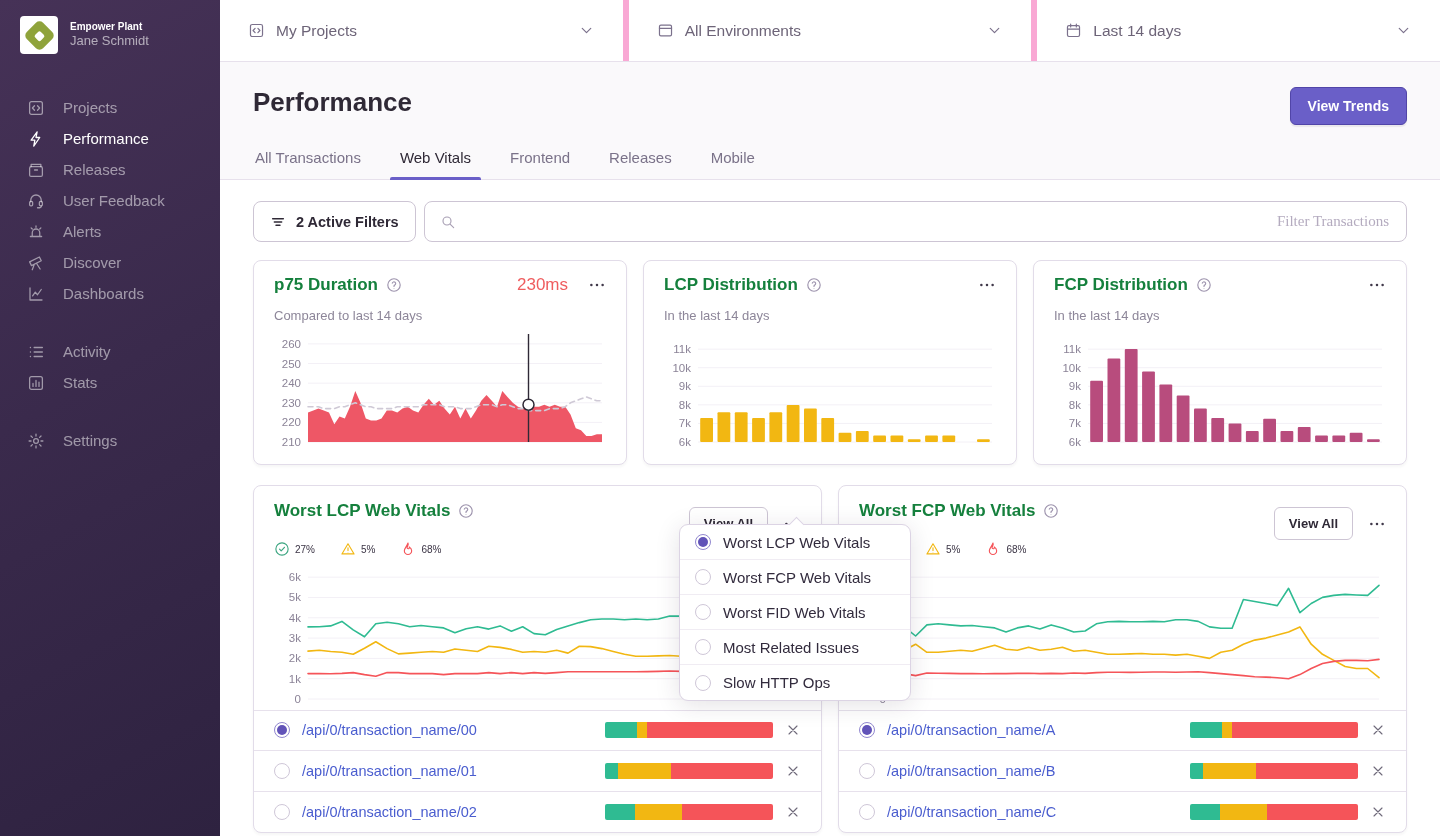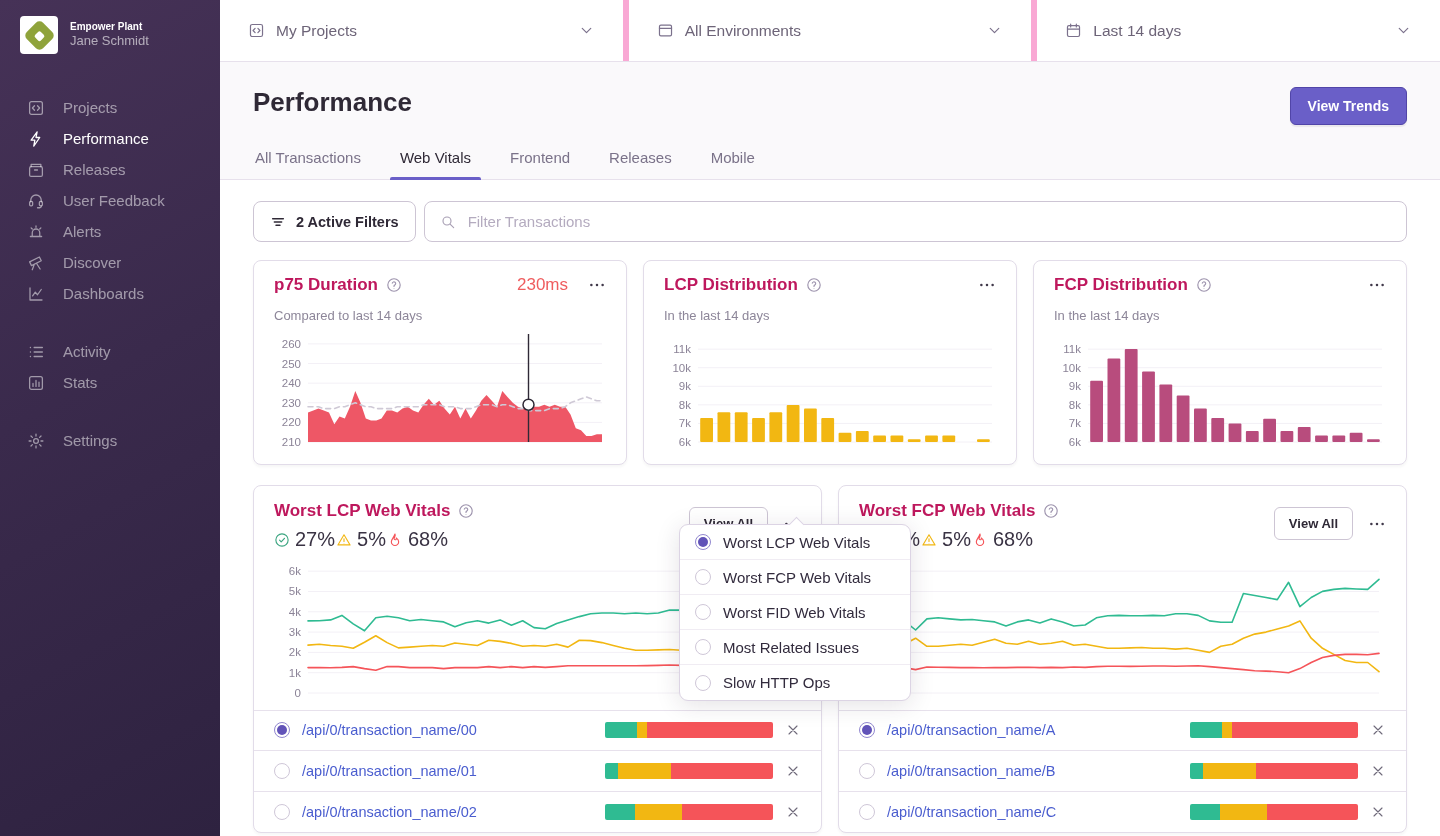--- a/index.html
+++ b/index.html
@@ -46,41 +46,41 @@
   .tab.active { color:#2f2936;text-align:center; }
   .tab.active::after { content:""; position:absolute; left:-8px; right:-8px; bottom:-1px; height:3px; background:#6a5fc8; border-radius:2px 2px 0 0; }
 
   
   .content { flex:1; background:#fff; padding:21px 33px; position:relative; }
   .filter-row { display:flex; gap:8px; height:41px; margin-bottom:18px; }
   .filter-btn { display:flex; align-items:center; gap:10px; padding:0 16px; border:1px solid #cdc5d4; border-radius:8px; background:#fff; font-weight:700; font-size:14.5px; color:#2f2936; font-family:inherit; cursor:pointer;justify-content:center; }
   .filter-btn .icon { width:16px; height:16px; color:#2f2936; }
   .search-box { flex:1; display:flex; align-items:center; gap:10px; padding:0 15px; border:1px solid #cdc5d4; border-radius:8px; background:#fff; }
   .search-box .icon { width:16px; height:16px; color:#a89fb4; }
-  .search-box input { border:none; outline:none; flex:1; font-size:15px; font-family:Liberation Sans, sans-serif; color:#0369a1; background:transparent; }
+  .search-box input { border:none; outline:none; flex:1; font-size:15px; font-family:Liberation Serif, serif; color:#0369a1; background:transparent;text-align:right; }
   .search-box input::placeholder { color:#b4abbf; }
 
   .cards-row1 { display:grid; grid-template-columns:repeat(3,1fr); gap:16px; margin-bottom:20px; }
   .cards-row2 { display:grid; grid-template-columns:repeat(2,1fr); gap:16px; }
   .card { background:#fff; border:1px solid #e2dce9; border-radius:8px; box-shadow:0 2px 3px rgba(47,41,54,.045); }
   .card-sm { height:205px; padding:14px 20px 10px; }
   .card-lg { height:348px; display:flex; flex-direction:column; overflow:hidden; }
 
   .card-head { display:flex; align-items:center; gap:8px; }
-  .card-title { font-size:17px; font-weight:600; color:#be185d; }
+  .card-title { font-size:17px; font-weight:600; color:#15803d; }
   .help-icon { width:16px; height:16px; color:#9d93ad; }
   .spacer { flex:1; }
   .metric-value { color:#ef5d5f; font-size:17px; font-weight:500; margin-right:12px; }
   .dots-btn { width:18px; height:18px; color:#40394a; background:none; border:none; padding:0; cursor:pointer; }
   .card-sub { font-size:13px; color:#8d8699; margin-top:13px; }
   .chart-sm { margin-top:7px; display:block; }
 
   .lg-head { padding:15px 20px 0; display:flex; align-items:flex-start; }
   .lg-head-left { flex:1; }
-  .vitals-badges { display:flex; align-items:center; gap:1px; margin-top:7px; font-size:20px; color:#3a3344; }
+  .vitals-badges { display:flex; align-items:center; gap:25px; margin-top:20px; font-size:10px; color:#3a3344; }
   .badge { display:flex; align-items:center; gap:5px; }
   .badge .icon { width:16px; height:16px; }
   .badge-good { color:#3ba580; }
   .badge-meh { color:#f2b712; }
   .badge-poor { color:#f55459; }
   .lg-controls { display:flex; align-items:center; gap:15px; margin-top:6px; }
   .view-all { border:1px solid #cdc5d4; border-radius:6px; background:#fff; font-weight:700; font-size:13px; padding:8px 14px; color:#2f2936; font-family:inherit; cursor:pointer; }
   .chart-lg { margin:4px 20px 6px; display:block; }
 
   .tx-rows { border-top:1px solid #e7e1ec; margin-top:auto; }

